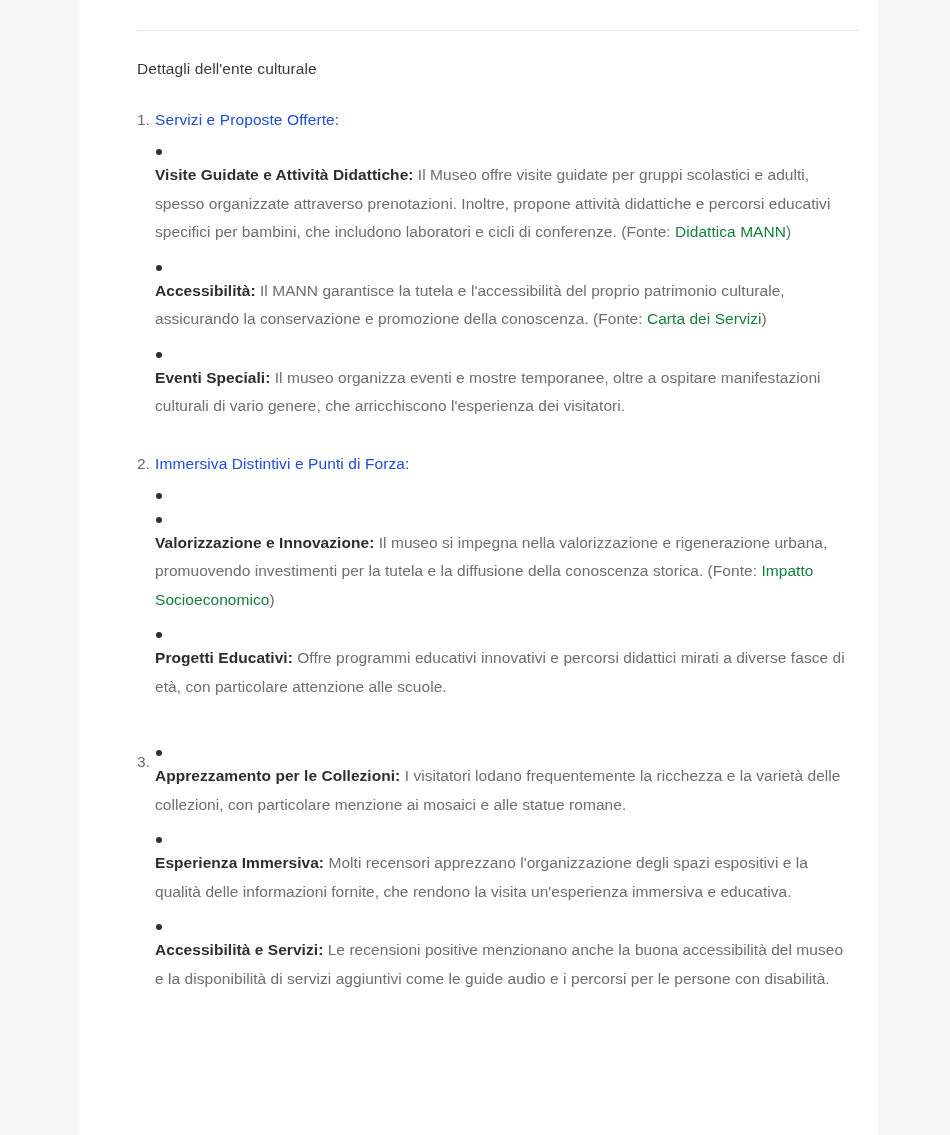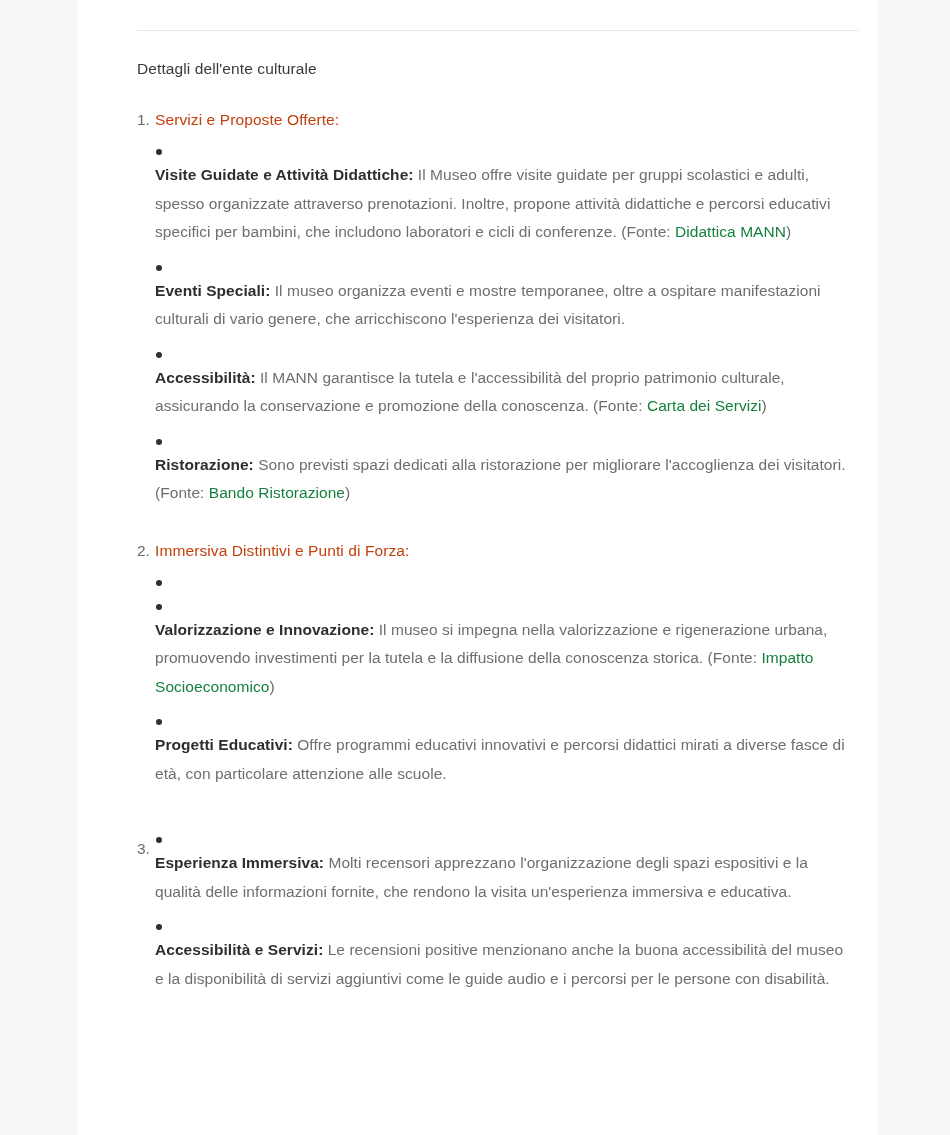--- a/index.html
+++ b/index.html
@@ -82,21 +82,21 @@
     position: absolute;
     left: 0;
     top: 0;
     font-size: 15.5px;
     line-height: 23px;
     color: #6a6a6a;
   }
   .num-heading {
     font-size: 15.5px;
     line-height: 23px;
-    color: #c2410c;
+    color: #1d4ed8;
     margin: 0;
     letter-spacing: 0.1px;
   }
   .bullet-list {
     margin: 0;
     padding: 0;
     list-style: none;
   }
   .bullet-item {
     margin: 0;
@@ -145,29 +145,25 @@
           <li class="num-item spacer-after">
             <span class="num-marker">1.</span>
             <div class="num-heading">Servizi e Proposte Offerte:</div>
             <ul class="bullet-list sub-block">
               <li class="bullet-item">
                 <span class="bullet-dot"></span>
                 <p class="bullet-text"><span class="lead">Visite Guidate e Attività Didattiche:</span><span> Il Museo offre visite guidate per gruppi scolastici e adulti, spesso organizzate attraverso prenotazioni. Inoltre, propone attività didattiche e percorsi educativi specifici per bambini, che includono laboratori e cicli di conferenze. (Fonte: </span><a class="src-link" href="#">Didattica MANN</a><span>)</span></p>
               </li>
               <li class="bullet-item">
                 <span class="bullet-dot"></span>
+                <p class="bullet-text"><span class="lead">Accessibilità:</span><span> Il MANN garantisce la tutela e l'accessibilità del proprio patrimonio culturale, assicurando la conservazione e promozione della conoscenza. (Fonte: </span><a class="src-link" href="#">Carta dei Servizi</a><span>)</span></p>
+              </li>
+              <li class="bullet-item">
+                <span class="bullet-dot"></span>
                 <p class="bullet-text"><span class="lead">Eventi Speciali:</span><span> Il museo organizza eventi e mostre temporanee, oltre a ospitare manifestazioni culturali di vario genere, che arricchiscono l'esperienza dei visitatori.</span></p>
-              </li>
-              <li class="bullet-item">
-                <span class="bullet-dot"></span>
-                <p class="bullet-text"><span class="lead">Accessibilità:</span><span> Il MANN garantisce la tutela e l'accessibilità del proprio patrimonio culturale, assicurando la conservazione e promozione della conoscenza. (Fonte: </span><a class="src-link" href="#">Carta dei Servizi</a><span>)</span></p>
-              </li>
-              <li class="bullet-item">
-                <span class="bullet-dot"></span>
-                <p class="bullet-text"><span class="lead">Ristorazione:</span><span> Sono previsti spazi dedicati alla ristorazione per migliorare l'accoglienza dei visitatori. (Fonte: </span><a class="src-link" href="#">Bando Ristorazione</a><span>)</span></p>
               </li>
             </ul>
           </li>
           <li class="num-item spacer-after">
             <span class="num-marker">2.</span>
             <div class="num-heading">Immersiva Distintivi e Punti di Forza:</div>
             <ul class="bullet-list sub-block">
               <li class="bullet-item">
                 <span class="bullet-dot"></span>
               </li>
@@ -179,20 +175,24 @@
                 <span class="bullet-dot"></span>
                 <p class="bullet-text"><span class="lead">Progetti Educativi:</span><span> Offre programmi educativi innovativi e percorsi didattici mirati a diverse fasce di età, con particolare attenzione alle scuole.</span></p>
               </li>
             </ul>
           </li>
           <li class="num-item">
             <span class="num-marker">3.</span>
             <ul class="bullet-list sub-block">
               <li class="bullet-item">
                 <span class="bullet-dot"></span>
+                <p class="bullet-text"><span class="lead">Apprezzamento per le Collezioni:</span><span> I visitatori lodano frequentemente la ricchezza e la varietà delle collezioni, con particolare menzione ai mosaici e alle statue romane.</span></p>
+              </li>
+              <li class="bullet-item">
+                <span class="bullet-dot"></span>
                 <p class="bullet-text"><span class="lead">Esperienza Immersiva:</span><span> Molti recensori apprezzano l'organizzazione degli spazi espositivi e la qualità delle informazioni fornite, che rendono la visita un'esperienza immersiva e educativa.</span></p>
               </li>
               <li class="bullet-item">
                 <span class="bullet-dot"></span>
                 <p class="bullet-text"><span class="lead">Accessibilità e Servizi:</span><span> Le recensioni positive menzionano anche la buona accessibilità del museo e la disponibilità di servizi aggiuntivi come le guide audio e i percorsi per le persone con disabilità.</span></p>
               </li>
             </ul>
           </li>
         </ol>
 

